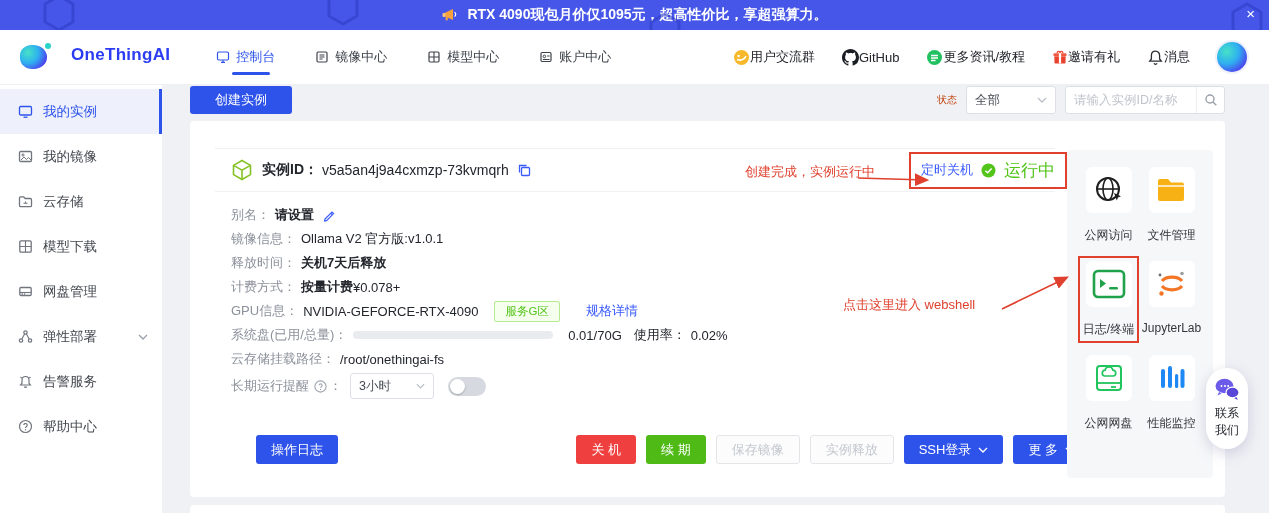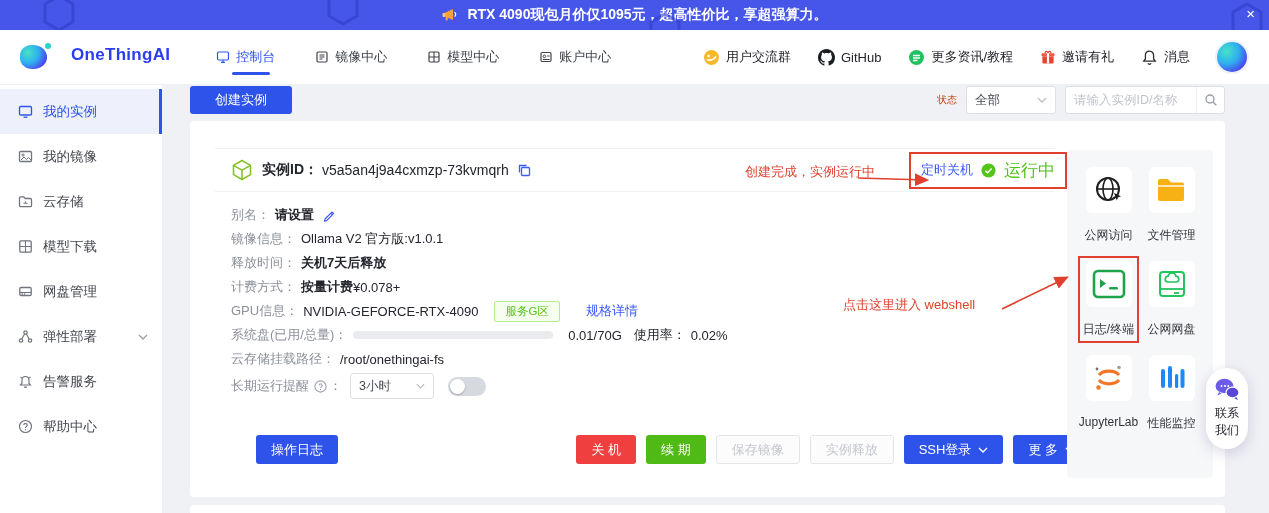--- a/index.html
+++ b/index.html
@@ -15,21 +15,21 @@
   .topbar { height:55px; background:#fff; border-bottom:1px solid #eef0f4; display:flex; align-items:center; padding:0 22px 0 20px; position:relative; }
   .logo { display:flex; gap:24px; }
   .mascot { width:27px; height:24px; border-radius:46% 54% 52% 48%; background:radial-gradient(circle at 30% 32%,#45e2c6 0%,#2fb0f0 42%,#4b42ee 78%,#7a4ff0 100%); position:relative; }
   .mascot::after { content:""; position:absolute; right:-4px; top:-2px; width:6px; height:6px; border-radius:50%; background:#2ad3c9; }
   .logo-text { font-size:17px; font-weight:800; color:#2b3cf2; letter-spacing:.3px; }
   .nav { display:flex; gap:40px; margin-left:46px; }
   .nav-item { display:flex; align-items:center; gap:6px; font-size:13px; color:#3e424a; cursor:pointer; position:relative; height:54px; }
   .nav-item.active { color:#2e53ea; }
   .nav-item.active::after { content:""; position:absolute; left:16px; bottom:9px; width:38px; height:3px; border-radius:2px; background:#2e53ea; }
   .top-links { margin-left:auto; display:flex; align-items:center; gap:27px; }
-  .top-link { display:flex; align-items:center; gap:6px; font-size:13px; color:#23252b; cursor:pointer; }
+  .top-link { display:flex; align-items:center; font-size:13px; color:#23252b; cursor:pointer; }
   .avatar { width:30px; height:30px; border-radius:50%; background:radial-gradient(circle at 32% 32%,#45e2c6 0%,#2fb0f0 42%,#4b42ee 78%,#7a4ff0 100%); box-shadow:0 0 0 2px #eef0fa; cursor:pointer; }
 
   
   .bodywrap { display:flex; height:428px; }
   .sidebar { width:162px; background:#fff; padding-top:4px; flex:none; }
   .side-item { height:45px; display:flex; align-items:center; gap:10px; padding-left:18px; font-size:13.5px; color:#42464d; cursor:pointer; }
   .side-item .sic { color:#70757e; display:flex; }
   .side-item.active { background:#eef1fc; color:#2e53ea; box-shadow:inset -3px 0 0 #2e53ea; }
   .side-item.active .sic { color:#2e53ea; }
   .side-chev { margin-left:auto; margin-right:14px; color:#9aa0a8; display:flex; }
@@ -455,40 +455,40 @@
                 <svg width="34" height="30" viewBox="0 0 34 30">
                   <rect x="2" y="2" width="30" height="26" rx="4" fill="none" stroke="#1fa24a" stroke-width="2.6"></rect>
                   <path d="M8 10 l6 4.5 -6 4.5 z" fill="#1fa24a"></path>
                   <rect x="17" y="18" width="9" height="2.6" rx="1.3" fill="#1fa24a"></rect>
                 </svg>
               </span>
             <span class="tile-label">日志/终端</span>
           </div>
           <div class="tile">
             <span class="tile-icon">
-                <svg width="30" height="30" viewBox="0 0 30 30">
-                  <rect x="3" y="3" width="24" height="24" rx="3" fill="none" stroke="#21c45d" stroke-width="2"></rect>
-                  <path d="M3 20 h24" stroke="#21c45d" stroke-width="1.8"></path>
-                  <path d="M10.5 13 a3 3 0 0 1 .6-5.9 a4 4 0 0 1 7.8 0 a3 3 0 0 1 .6 5.9 z" fill="none" stroke="#21c45d" stroke-width="1.7"></path>
-                  <path d="M17 24 h5" stroke="#21c45d" stroke-width="1.8"></path>
-                </svg>
-              </span>
-            <span class="tile-label">公网网盘</span>
-          </div>
-          <div class="tile">
-            <span class="tile-icon">
                 <svg width="34" height="32" viewBox="0 0 34 32">
                   <path d="M7 12 a11.5 7.5 0 0 1 20 0" fill="none" stroke="#f37626" stroke-width="3.2" transform="translate(0,1)"></path>
                   <path d="M7 19 a11.5 7.5 0 0 0 20 0" fill="none" stroke="#f37626" stroke-width="3.2" transform="translate(0,-1)"></path>
                   <circle cx="6.5" cy="25.5" r="2.2" fill="#f37626"></circle>
                   <circle cx="27" cy="5.5" r="1.8" fill="#9e9e9e"></circle>
                   <circle cx="5" cy="7" r="1.4" fill="#6f6f6f"></circle>
                 </svg>
               </span>
             <span class="tile-label">JupyterLab</span>
+          </div>
+          <div class="tile">
+            <span class="tile-icon">
+                <svg width="30" height="30" viewBox="0 0 30 30">
+                  <rect x="3" y="3" width="24" height="24" rx="3" fill="none" stroke="#21c45d" stroke-width="2"></rect>
+                  <path d="M3 20 h24" stroke="#21c45d" stroke-width="1.8"></path>
+                  <path d="M10.5 13 a3 3 0 0 1 .6-5.9 a4 4 0 0 1 7.8 0 a3 3 0 0 1 .6 5.9 z" fill="none" stroke="#21c45d" stroke-width="1.7"></path>
+                  <path d="M17 24 h5" stroke="#21c45d" stroke-width="1.8"></path>
+                </svg>
+              </span>
+            <span class="tile-label">公网网盘</span>
           </div>
           <div class="tile">
             <span class="tile-icon">
                 <svg width="30" height="30" viewBox="0 0 30 30">
                   <rect x="4" y="6" width="4" height="19" rx="2" fill="#1e88f5"></rect>
                   <rect x="11" y="3" width="4" height="22" rx="2" fill="#1e88f5"></rect>
                   <rect x="18" y="11" width="3.2" height="14" rx="1.6" fill="#1e88f5"></rect>
                   <rect x="23.5" y="6" width="4" height="19" rx="2" fill="#1e88f5"></rect>
                 </svg>
               </span>

